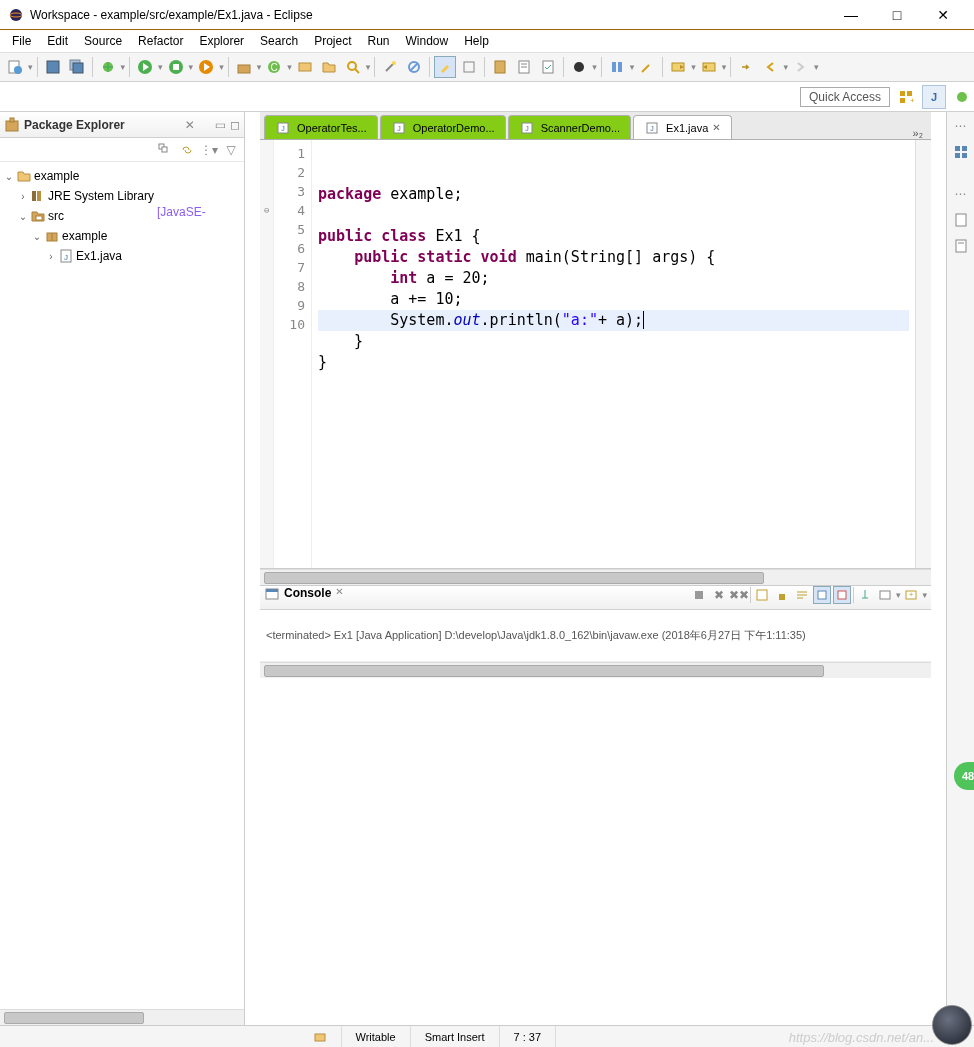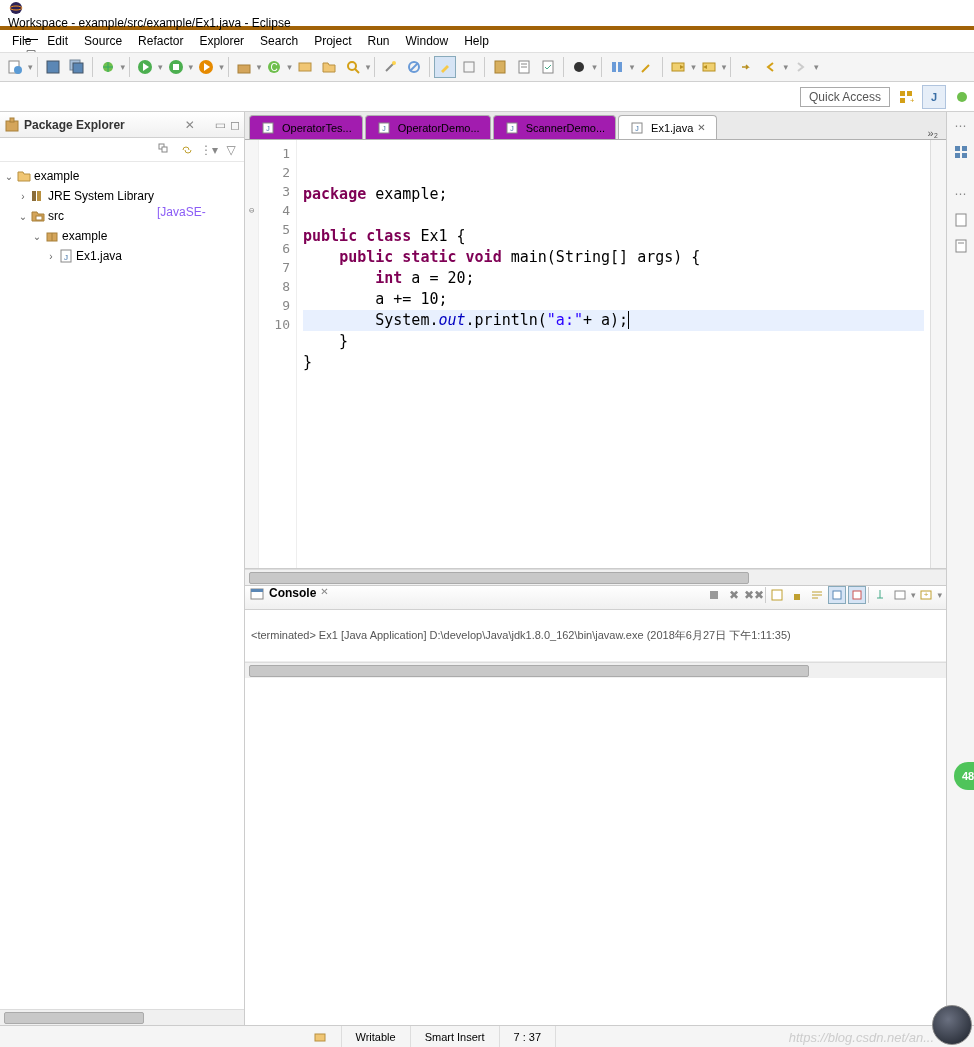--- a/index.html
+++ b/index.html
@@ -1,45 +1,45 @@
 <!DOCTYPE html>
 <html><head>
 <meta charset="utf-8">
 <style>
   * { box-sizing: border-box; margin: 0; padding: 0; }
   body { font-family: "Segoe UI", Tahoma, sans-serif; font-size: 12px; background: #fff; color: #000; width: 974px; height: 1047px; display: flex; flex-direction: column; overflow: hidden; }
-  .titlebar { height: 30px; display: flex; align-items: flex-start; padding: 0 8px; border-bottom: 4px solid #a16207; background: #fff; flex-direction: column; }
+  .titlebar { height: 30px; display: flex; align-items: center; padding: 0 8px; border-bottom: 1px solid #a16207; background: #fff; }
   .titlebar .icon { width: 16px; height: 16px; margin-right: 6px; }
   .titlebar .title { flex: 1; font-size: 12px; }
   .titlebar .winbtn { width: 46px; height: 30px; display: flex; align-items: center; justify-content: center; font-size: 14px; cursor: default; }
   .menubar { height: 22px; display: flex; align-items: center; padding: 0 4px; }
   .menubar .menuitem { padding: 2px 8px; cursor: default; }
   .toolbar { height: 30px; display: flex; align-items: center; padding: 2px 4px; border-top: 1px solid #e0e0e0; border-bottom: 1px solid #d0d0d0; gap: 2px; background: #f5f5f5; }
   .toolbar .tbbtn { width: 22px; height: 22px; display: flex; align-items: center; justify-content: center; cursor: default; }
   .toolbar .sep { width: 1px; height: 20px; background: #ccc; margin: 0 2px; }
   .perspective-bar { height: 30px; display: flex; align-items: center; justify-content: flex-end; padding: 2px 0; border-bottom: 1px solid #d0d0d0; gap: 4px; }
   .quick-access { border: 1px solid #aaa; padding: 2px 8px; color: #555; font-size: 12px; }
   .pbtn { width: 24px; height: 24px; display: flex; align-items: center; justify-content: center; border: 1px solid transparent; }
-  .main { flex: 1; display: flex; min-height: 0; }
+  .main { flex: 1; display: flex; min-height: 0; gap: 15px; }
   .sidebar { width: 245px; border-right: 1px solid #ccc; display: flex; flex-direction: column; background: #fff; }
   .view-header { height: 26px; display: flex; align-items: center; padding: 0 4px; border-bottom: 1px solid #d0d0d0; background: linear-gradient(#fff,#f0f0f0); }
   .view-header .vh-icon { width: 16px; height: 16px; margin-right: 4px; }
   .view-header .vh-title { flex: 1; font-weight: bold; color: #333; }
   .view-header .vh-close { margin-left: 4px; }
   .view-toolbar { height: 24px; display: flex; align-items: center; justify-content: flex-end; padding: 0 4px; gap: 4px; border-bottom: 1px solid #e8e8e8; }
   .vt-btn { width: 18px; height: 18px; display: flex; align-items: center; justify-content: center; }
   .tree { flex: 1; overflow: auto; padding: 4px 2px; }
   .tree-row { display: flex; align-items: center; height: 20px; white-space: nowrap; cursor: default; }
   .twisty { width: 14px; text-align: center; color: #666; font-size: 10px; }
   .tree-icon { width: 16px; height: 16px; margin-right: 2px; display: inline-flex; align-items: center; justify-content: center; }
   .indent1 { padding-left: 14px; } .indent2 { padding-left: 28px; } .indent3 { padding-left: 42px; }
   .decor { color: #8b5cf6; margin-top: 32px; }
   .center { flex: 1; display: flex; flex-direction: column; min-width: 0; }
   .editor-tabs { height: 28px; display: flex; align-items: flex-end; border-bottom: 1px solid #b0b0b0; background: #eaeaea; padding-left: 4px; gap: 0; }
-  .etab { height: 24px; display: flex; align-items: center; padding: 0 10px; border: 1px solid #b0b0b0; border-bottom: none; background: #a21caf; margin-right: 2px; border-radius: 4px 4px 0 0; font-size: 11px; gap: 4px; cursor: default; max-width: 150px; overflow: hidden; }
+  .etab { height: 24px; display: flex; align-items: center; padding: 0 10px; border: 1px solid #b0b0b0; border-bottom: none; background: #84cc16; margin-right: 2px; border-radius: 4px 4px 0 0; font-size: 11px; gap: 4px; cursor: default; max-width: 150px; overflow: hidden; }
   .etab.active { background: #fff; }
   .etab .eclose { font-size: 10px; color: #666; }
   .tabs-more { margin-left: auto; padding: 0 8px; color: #555; font-size: 11px; }
   .editor-body { flex: 1; display: flex; min-height: 0; border-bottom: 1px solid #ccc; position: relative; }
   .gutter { width: 38px; background: #fff; border-right: 1px solid #eee; text-align: right; padding: 4px 6px 4px 0; color: #888; font-family: Consolas, monospace; font-size: 13px; line-height: 19px; }
   .marker-bar { width: 14px; background: #f6f6f6; border-right: 1px solid #eee; }
   .code { flex: 1; padding: 4px 6px; font-family: Consolas, monospace; font-size: 15px; line-height: 21px; white-space: pre; overflow: auto; position: relative; margin-top: 40px; }
   .code .hl { background: #e8f0fe; display: block; }
   .kw { color: #7f0055; font-weight: bold; }
   .str { color: #2a00ff; }

